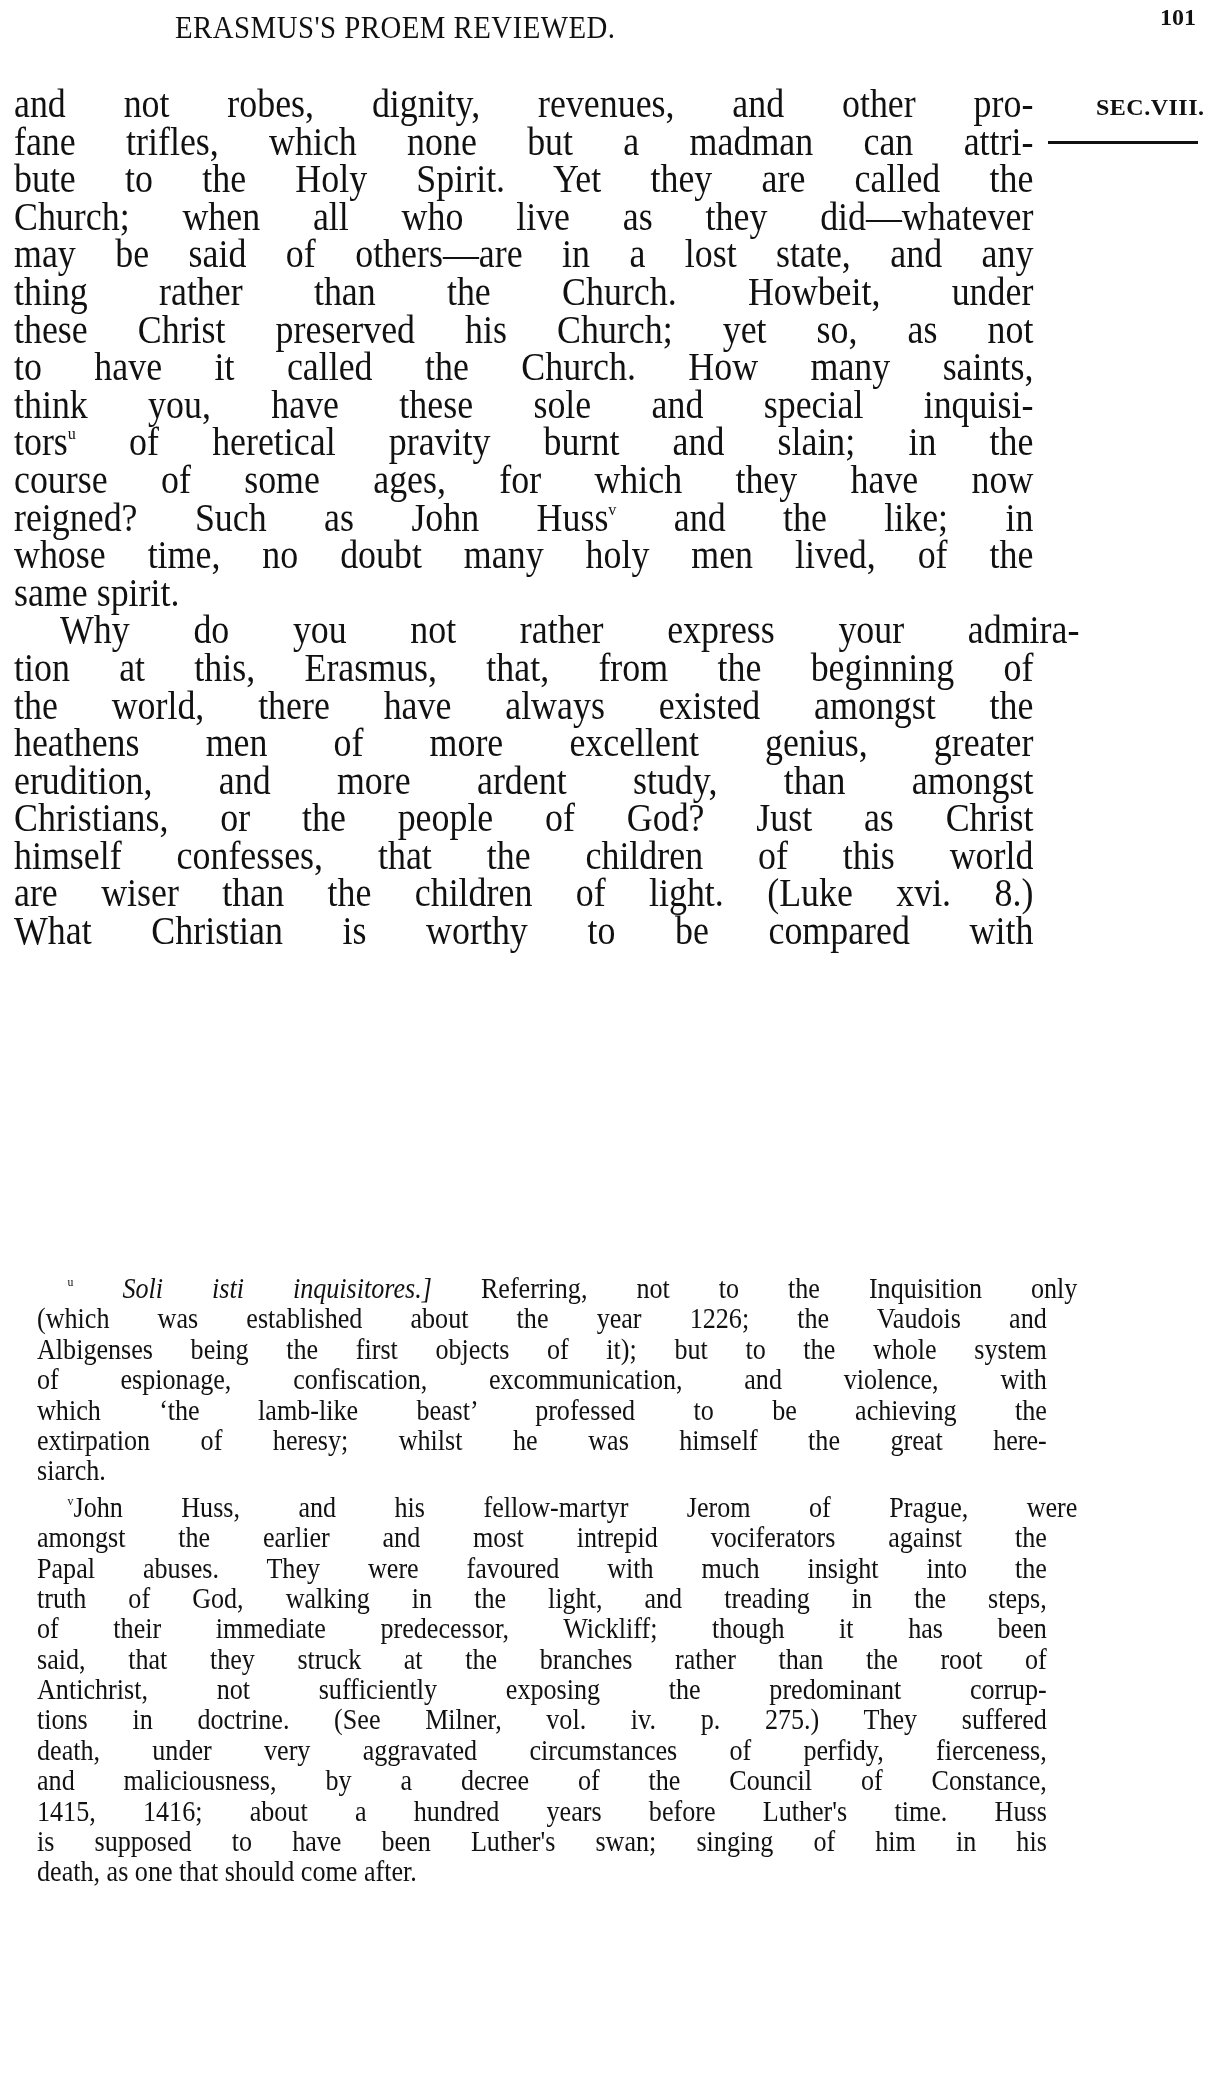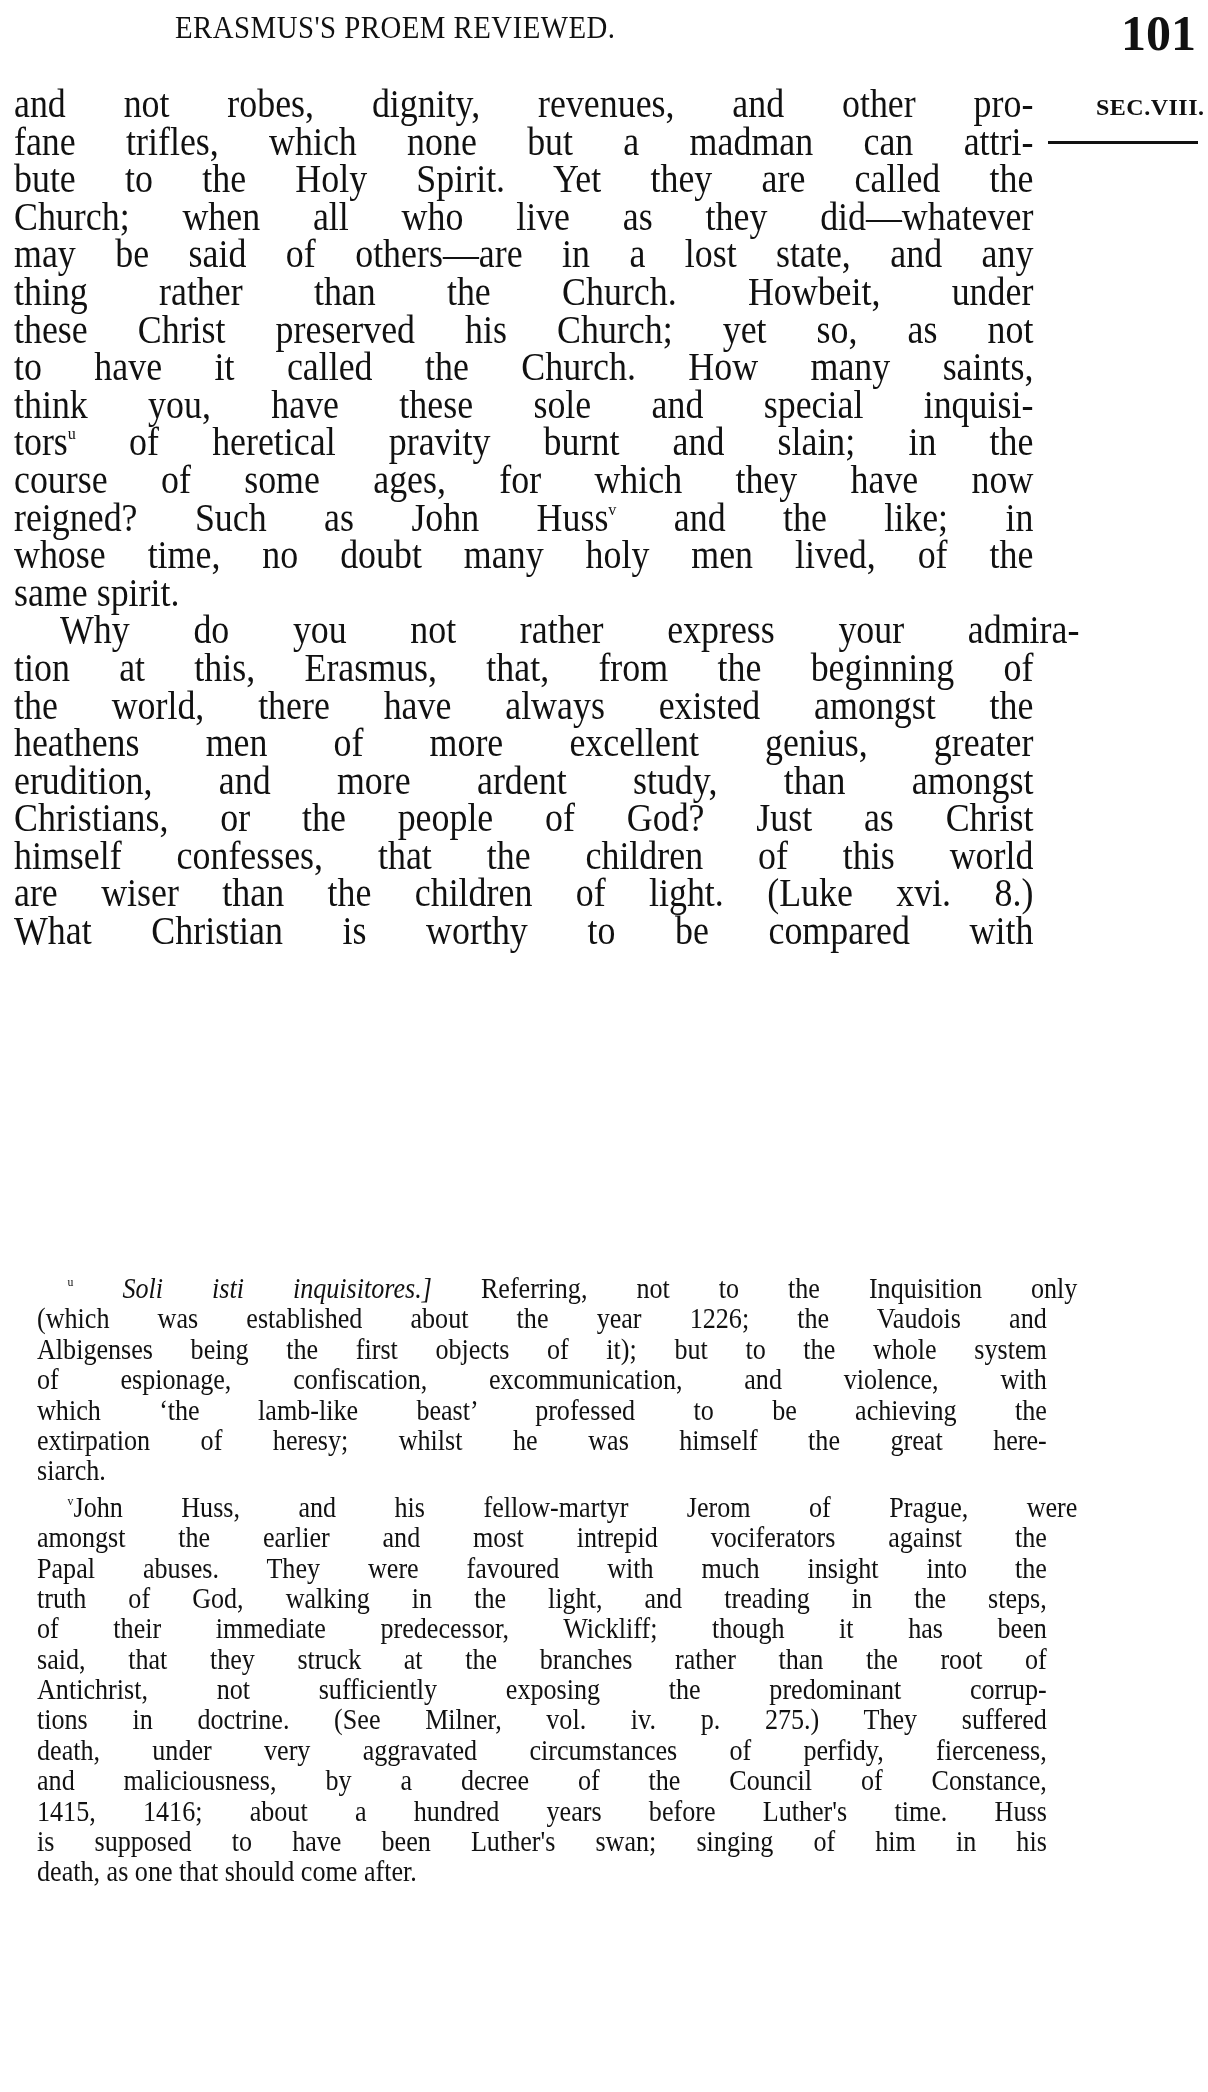--- a/index.html
+++ b/index.html
@@ -1,20 +1,20 @@
 <!DOCTYPE html>
 <html><head>
 <meta charset="utf-8">
 <style>
   html, body { margin: 0; padding: 0; background: #ffffff; }
   body { width: 1208px; height: 2092px; position: relative; overflow: hidden; color: #111; }
   .page { position: absolute; left: 0; top: 0; width: 1208px; height: 2092px; font-family: "Liberation Serif", "DejaVu Serif", serif; border-radius: 25px; }
   .running-head { position: absolute; top: 6px; left: 0; width: 1208px; height: 50px; }
   .running-title { position: absolute; left: 175px; top: 4px; font-size: 31px; letter-spacing: 0.5px; font-weight: normal; white-space: nowrap; transform: scaleX(0.93); transform-origin: left top; }
-  .page-number { position: absolute; right: 12px; top: -2px; font-size: 50px; font-weight: bold; }
+  .page-number { position: absolute; right: 12px; top: -2px; font-size: 24px; font-weight: bold; }
   .margin-note { position: absolute; left: 1096px; top: 94px; font-size: 24px; font-weight: bold; letter-spacing: 0.5px; white-space: nowrap; }
   .margin-rule { position: absolute; left: 1048px; top: 141px; width: 150px; height: 3px; background: #111; }
   .main-text { position: absolute; left: 14px; top: 85px; width: 1020px; }
   .line { display: block; height: 37.6px; line-height: 37.6px; font-size: 39px; white-space: nowrap; text-align: justify; text-align-last: justify; }
   .line.last { text-align-last: left; }
   .line.indent { padding-left: 50px; }
   .main-text .line { transform: scaleX(0.92); transform-origin: left center; width: 1108px; }
   sup { font-size: 0.45em; vertical-align: 0.9em; line-height: 0; }
   .footnotes { position: absolute; left: 37px; top: 1273px; width: 1010px; }
   .fn-line { display: block; height: 30.4px; line-height: 30.4px; font-size: 29px; white-space: nowrap; text-align: justify; text-align-last: justify; transform: scaleX(0.9); transform-origin: left center; width: 1122px; }

